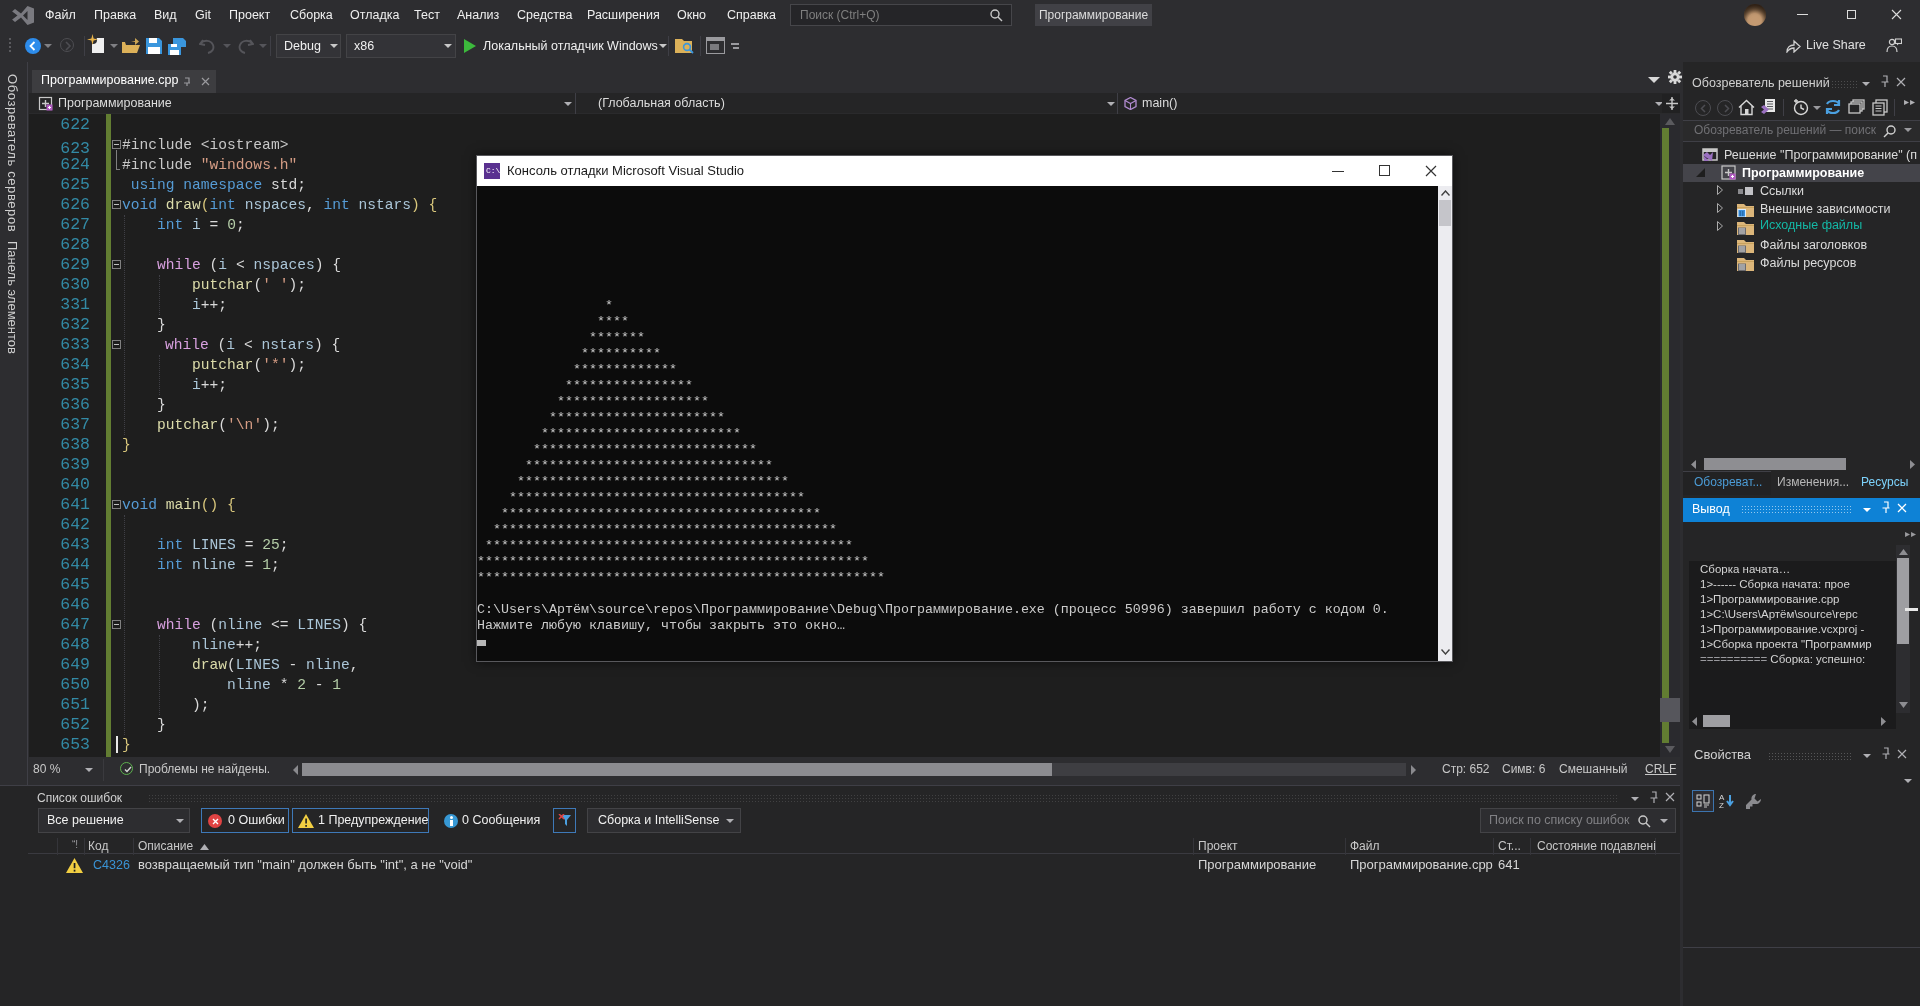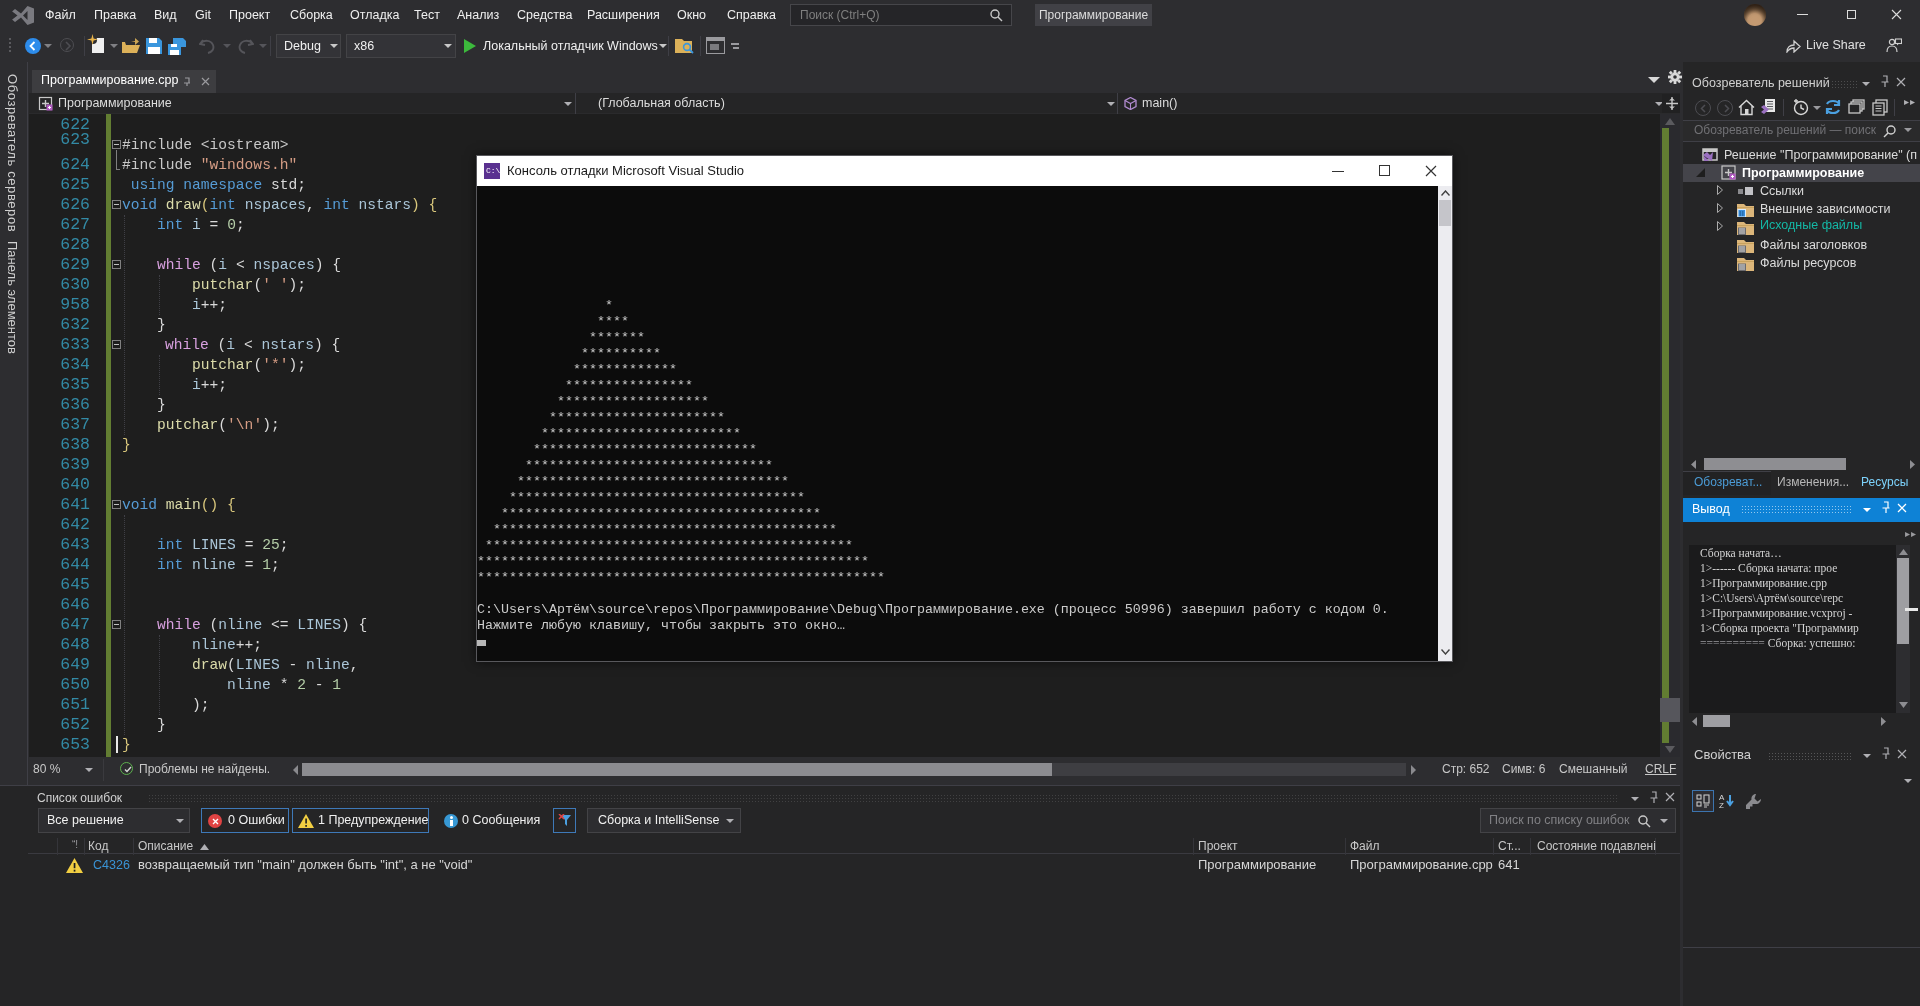--- a/index.html
+++ b/index.html
@@ -1,20 +1,20 @@
 <!DOCTYPE html>
 <html><head>
 <meta charset="utf-8">
 <style>
   * { margin:0; padding:0; box-sizing:border-box; }
   html,body { width:1920px; height:1006px; overflow:hidden; background:#2d2d30;
     font-family:"Liberation Sans", sans-serif; }
   .abs { position:absolute; }
   #stage { position:relative; width:1920px; height:890px; background:#2d2d30; }
-  .mono { font-family:Liberation Serif, serif; }
+  .mono { font-family:Liberation Sans, sans-serif;margin-top:16px; }
 
   
   #titlebar { left:0; top:0; width:1920px; height:30px; background:#2d2d30; color:#e4e4e4; }
   .menuitem { position:absolute; top:0; height:30px; line-height:30px; font-size:12.5px; color:#f0f0f0; }
   #searchbox { position:absolute; left:790px; top:4px; width:222px; height:22px; background:#252528;
     border:1px solid #46464a; color:#7f7f7f; font-size:12px; line-height:20px; padding-left:9px; }
   #solbadge { position:absolute; left:1035px; top:4px; width:117px; height:22px; background:#414146;
     color:#dcdcdc; font-size:12px; line-height:22px; text-align:center; }
 
   
@@ -252,29 +252,29 @@
     <div class="abs" style="left:1633px;top:1px;width:18px;height:19px;background:#212122;"></div>
     <svg class="abs" style="left:1637px;top:4px;" width="12" height="13" viewBox="0 0 12 13">
       <path d="M6 0 L6 13 M0 6.5 L12 6.5" stroke="#c8c8c8" stroke-width="1.4"></path>
       <path d="M3 3.5 L6 1 L9 3.5 M3 9.5 L6 12 L9 9.5" fill="#c8c8c8" stroke="none"></path>
     </svg>
   </div>
 
   <div id="editor" class="abs">
     <div id="greenbar"></div>
     <div class="ln" style="top:1px;">622</div>
-    <div class="ln" style="top:16px;">623</div>
+    <div class="ln" style="top:25px;">623</div>
     <div class="ln" style="top:41px;">624</div>
     <div class="ln" style="top:61px;">625</div>
     <div class="ln" style="top:81px;">626</div>
     <div class="ln" style="top:101px;">627</div>
     <div class="ln" style="top:121px;">628</div>
     <div class="ln" style="top:141px;">629</div>
     <div class="ln" style="top:161px;text-align:right;">630</div>
-    <div class="ln" style="top:181px;">958</div>
+    <div class="ln" style="top:181px;">331</div>
     <div class="ln" style="top:201px;">632</div>
     <div class="ln" style="top:221px;">633</div>
     <div class="ln" style="top:241px;">634</div>
     <div class="ln" style="top:261px;">635</div>
     <div class="ln" style="top:281px;">636</div>
     <div class="ln" style="top:301px;">637</div>
     <div class="ln" style="top:321px;">638</div>
     <div class="ln" style="top:341px;">639</div>
     <div class="ln" style="top:361px;">640</div>
     <div class="ln" style="top:381px;">641</div>

